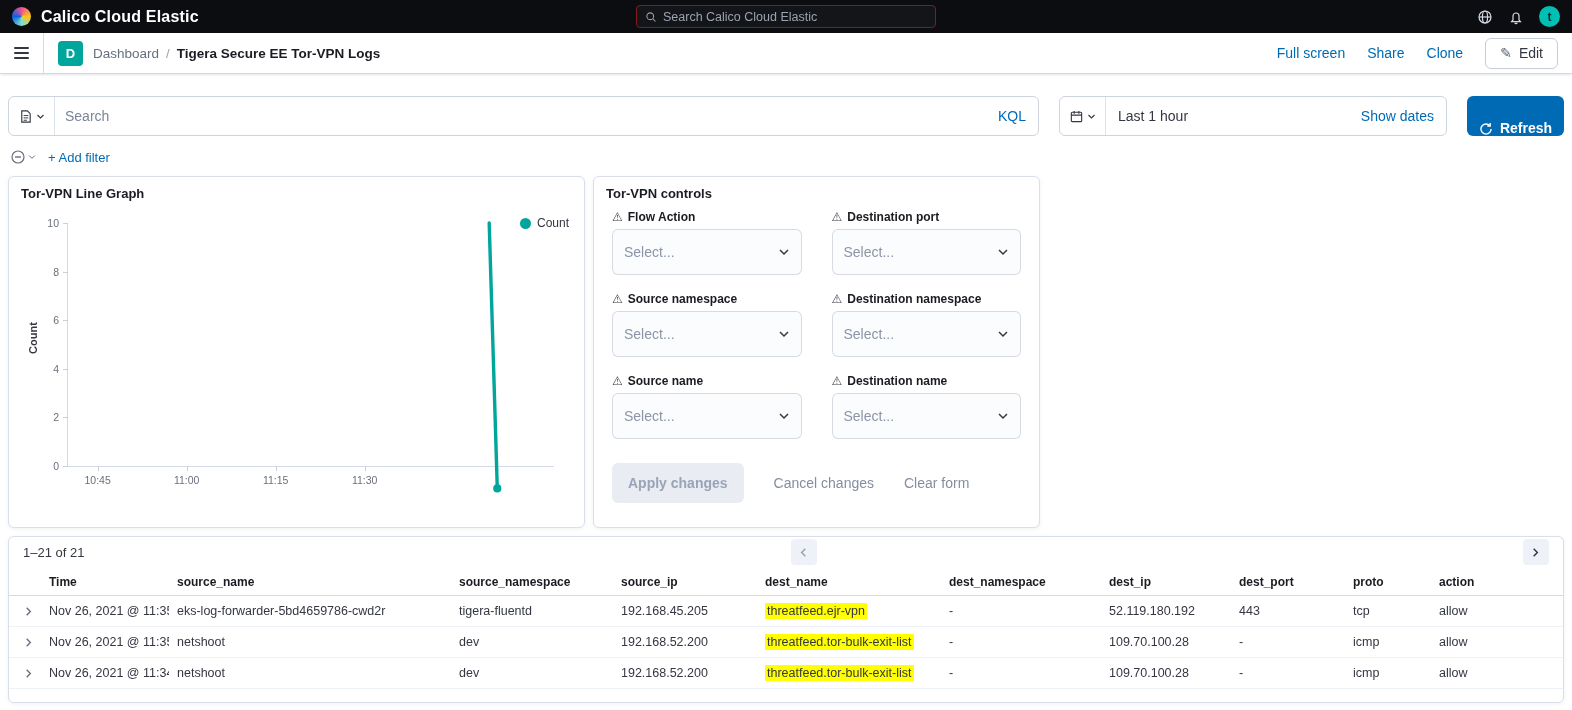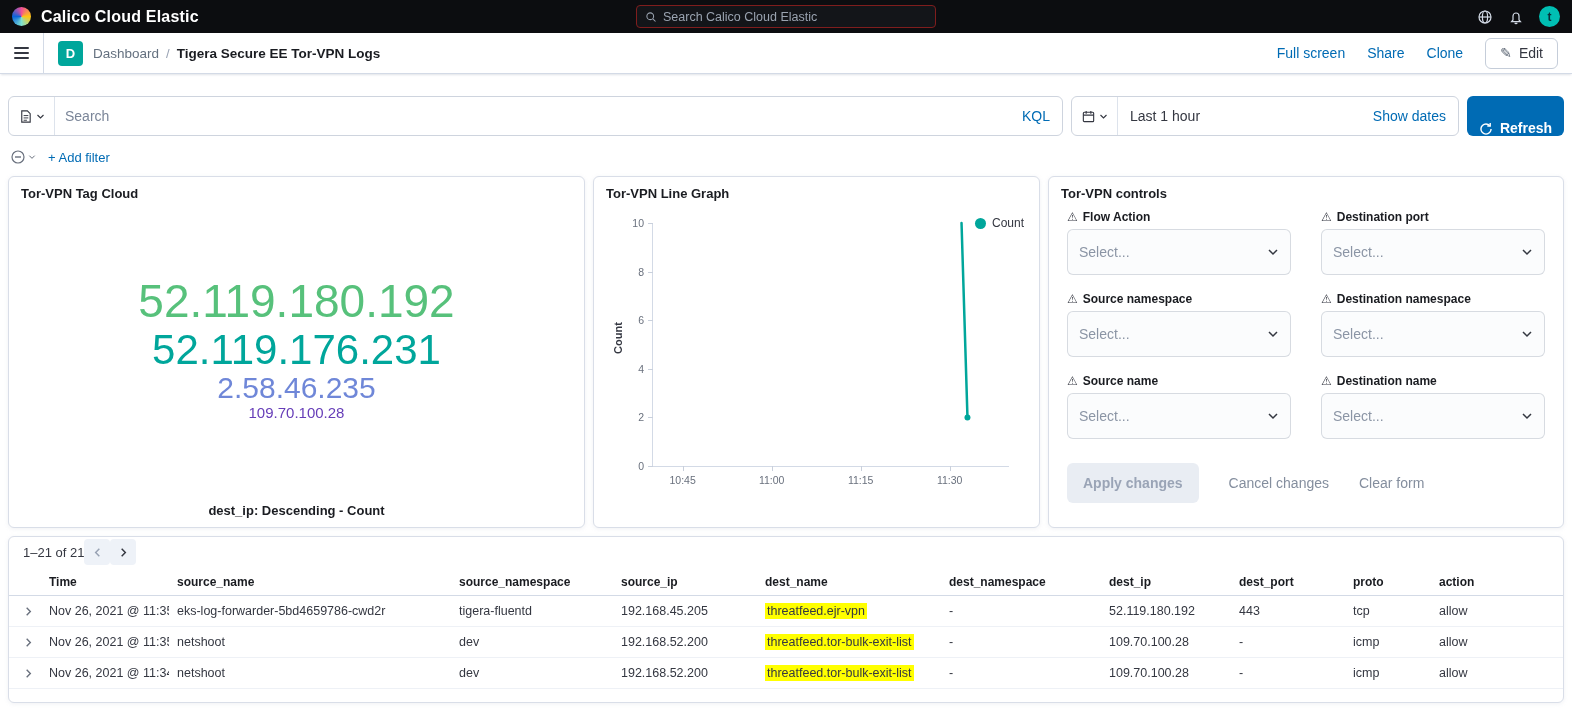--- a/index.html
+++ b/index.html
@@ -36,21 +36,21 @@
   .crumb { font-size:13.5px; color:#64707f; }
   .crumb-sep { color:#98a2b3; margin:0 7px; font-size:13px; }
   .crumb-title { font-size:13.5px; font-weight:700; color:#1a1c21; }
   .nav-actions { margin-left:auto; display:flex; align-items:center; gap:22px; }
   .nav-link { color:var(--accent,#006bb4); font-size:14px; }
   .edit-btn { display:flex; align-items:center; gap:7px; border:1px solid #c5cdd9; border-radius:6px;
               height:31px; padding:0 14px; font-size:14px; color:#343741; background:#fff; }
   .pencil { color:#5a6472; font-size:14px; }
 
   
-  .querybar { display:flex; gap:8px; margin:22px 8px 0; height:40px; }
+  .querybar { display:flex; gap:20px; margin:22px 8px 0; height:40px; }
   .search-box { flex:1; display:flex; align-items:center; border:1px solid #ced4de; border-radius:6px; background:#fff; }
   .qb-prefix { display:flex; align-items:center; gap:3px; padding:0 9px; height:100%;
                border-right:1px solid #dde3ec; }
   .search-box input { flex:1; border:none; outline:none; font-size:14px; padding:0 10px; color:#343741; min-width:0; }
   .search-box input::placeholder { color:#7a8598; }
   .kql { color:var(--accent,#006bb4); font-size:14px; padding:0 12px; }
   .date-box { flex:0 0 388px; display:flex; align-items:center; border:1px solid #ced4de; border-radius:6px; background:#fff; }
   .time-range { font-size:14px; color:#343741; padding:0 12px; flex:1; text-align:left; }
   .show-dates { color:var(--accent,#006bb4); font-size:14px; padding-right:12px; white-space:nowrap; }
   .refresh-btn { flex:0 0 97px; background:var(--accent,#006bb4); color:#fff; border-radius:6px;
@@ -101,21 +101,21 @@
   .select .ph { color:#8b95a5; font-size:14px; }
   .controls-actions { display:flex; align-items:center; gap:30px; margin:24px 18px 0; }
   .apply-btn { height:40px; padding:0 16px; border-radius:6px; background:#e9edf3; color:#9aa4b6;
                font-size:14px; font-weight:600; cursor:not-allowed; }
   .text-btn { color:#848e9e; font-size:14px; }
 
   
   .search-panel { margin:8px; height:167px; background:#fff; border:1px solid #d9dee8; border-radius:6px;
                   box-shadow:0 1px 4px rgba(153,162,179,.15); overflow:hidden; position:relative; }
   .sp-title { margin:8px 12px 0; font-size:13px; font-weight:700; color:#1a1c21; }
-  .pagination { display:flex; justify-content:flex-start; align-items:center; 
+  .pagination { display:flex; justify-content:space-between; align-items:center; 
                 margin:2px 14px 4px; font-size:13px; color:#343741; }
   .page-btn { width:26px; height:26px; border-radius:4px; background:#eef2f8; display:flex;
               align-items:center; justify-content:center; }
   table { width:100%; border-collapse:collapse; table-layout:fixed; }
   th { text-align:left; font-size:12px; font-weight:700; color:#1a1c21; padding:6px 8px;
        border-bottom:1px solid #d3dae6; white-space:nowrap; }
   td { font-size:12.5px; color:#343741; padding:8px 8px; border-bottom:1px solid #eef1f6;
        white-space:nowrap; overflow:hidden; }
   th:first-child, td:first-child { padding-left:14px; }
   mark { background:var(--highlight,#ffff00); color:#343741; padding:1px 2px; }
@@ -217,30 +217,20 @@
     </svg>
     <svg width="8" height="8" viewBox="0 0 12 12">
         <path d="M2 4l4 4 4-4" stroke="#69707d" fill="none" stroke-width="1.5"></path>
       </svg>
   </button>
   <button class="add-filter">+ Add filter</button>
 </div>
 
 <div class="panels">
 
-  <section class="panel">
-    <h3 class="panel-title">Tor-VPN Tag Cloud</h3>
-    <div class="tags">
-      <span class="tag" style="color: rgb(87, 193, 123); font-size: 46px;">52.119.180.192</span>
-      <span class="tag" style="color: rgb(0, 166, 155); font-size: 42px;">52.119.176.231</span>
-      <span class="tag" style="color: rgb(111, 135, 216); font-size: 30px;">2.58.46.235</span>
-      <span class="tag" style="color: rgb(102, 61, 184); font-size: 15px;">109.70.100.28</span>
-    </div>
-    <div class="tc-caption">dest_ip: Descending - Count</div>
-  </section>
 
   <section class="panel">
     <h3 class="panel-title">Tor-VPN Line Graph</h3>
     <div class="legend">
       <span class="legend-dot" style="background: rgb(0, 166, 155);"></span>
       <span>Count</span>
     </div>
     <div class="ylab">Count</div>
     <div class="plot">
       <svg viewBox="0 0 356 243">

